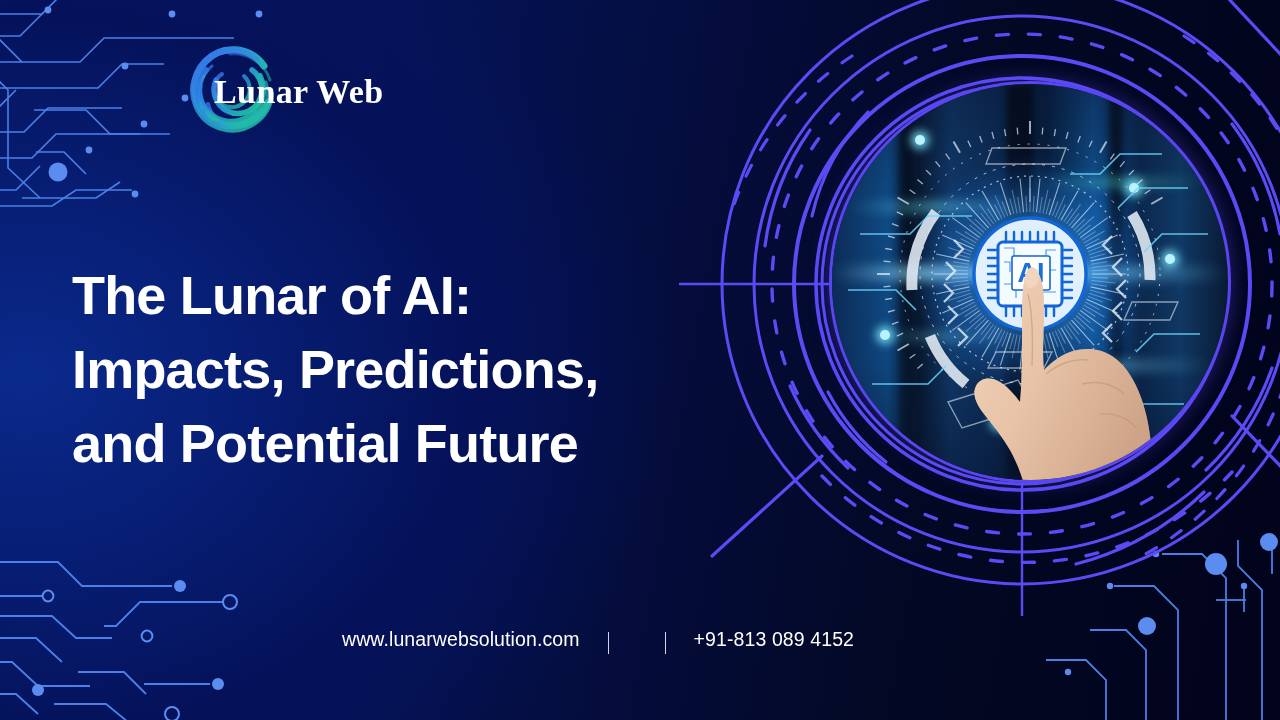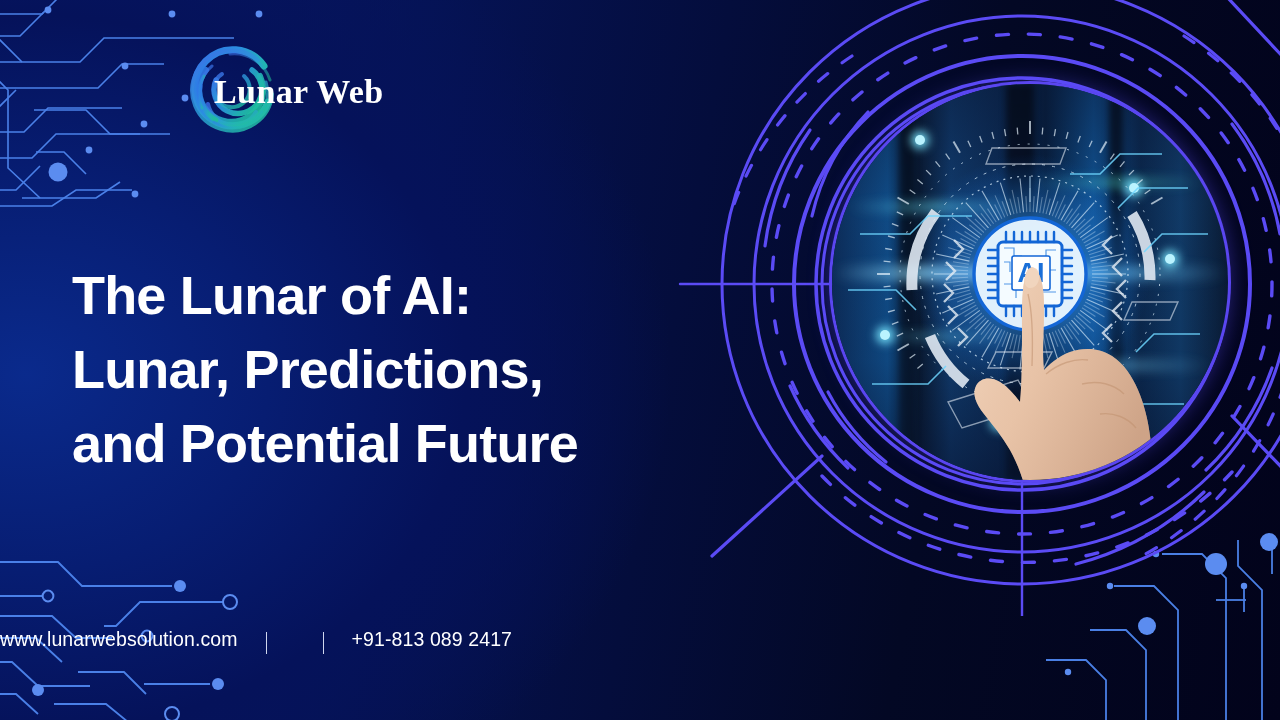--- a/index.html
+++ b/index.html
@@ -80,21 +80,21 @@
     font-size:54px;
     line-height:74px;
     letter-spacing:-.8px;
   }
   .headline .ln { display:block; white-space:nowrap; }
 
   
   .footer {
     position:absolute; left:0; top:628px;
     width:1196px;
-    display:flex; align-items:center; 
+    display:flex; align-items:center; justify-content:center;
     gap:0;
     color:#ffffff;
     font-size:19.5px;
     letter-spacing:.1px;
     white-space:nowrap;
   }
   .footer .item { padding:0 0; }
   .footer .sep {
     display:inline-block;
     width:1px; height:22px;
@@ -625,24 +625,24 @@
           <path d="M44 8 A38 38 0 0 1 84 34" stroke="url(#sw2)" stroke-width="3" opacity="0.55"></path>
           <path d="M28 76 A34 34 0 0 0 76 66" stroke="url(#sw)" stroke-width="3" opacity="0.6"></path>
         </g>
       </svg>
     </div>
     <div class="logo-text">Lunar Web</div>
   </div>
 
   <h1 class="headline">
     <span class="ln">The Lunar of AI:</span>
-    <span class="ln">Lunar, Predictions,</span>
+    <span class="ln">Impacts, Predictions,</span>
     <span class="ln">and Potential Future</span>
   </h1>
 
   <div class="footer">
     <span class="item">www.lunarwebsolution.com</span>
     <span class="sep"></span>
     <span class="sep"></span>
-    <span class="item">+91-813 089 2417</span>
+    <span class="item">+91-813 089 4152</span>
   </div>
 
 </div>
 
 </body></html>

